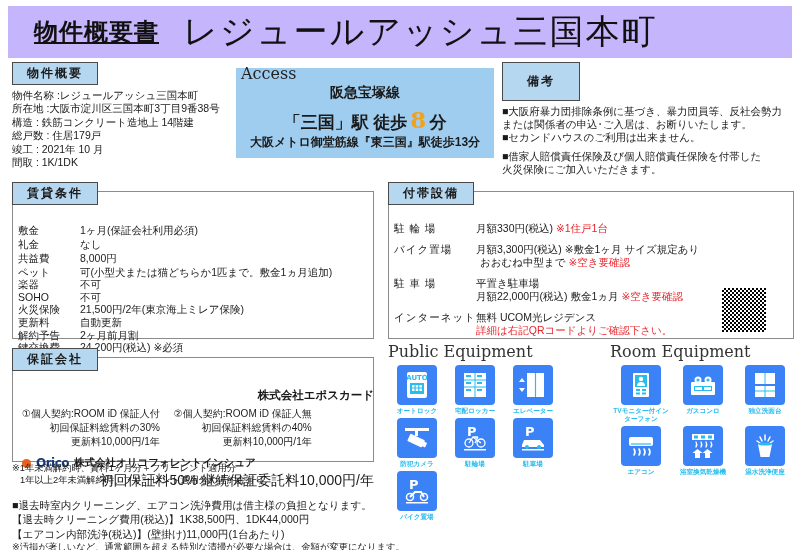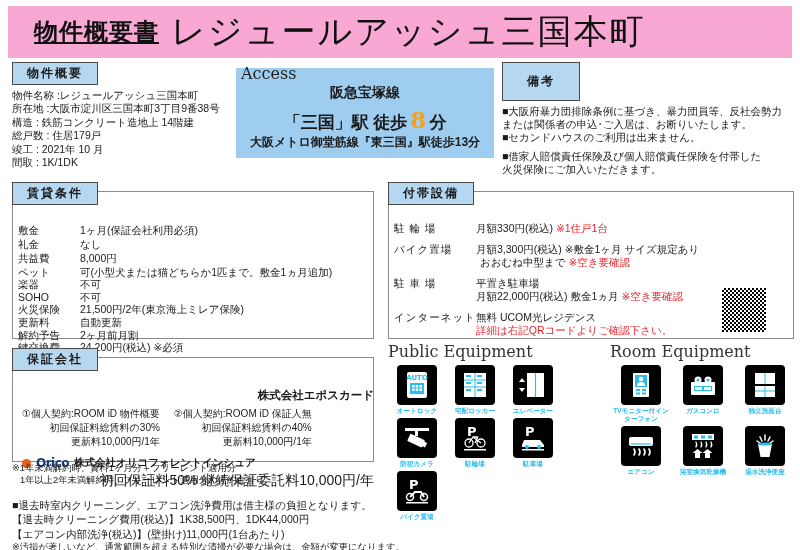--- a/index.html
+++ b/index.html
@@ -9,22 +9,22 @@
     font-family: "Liberation Sans", "DejaVu Sans", sans-serif;
     color: #1a1a1a;
     overflow: hidden;
     position: relative;
   }
   .page { position: relative; width: 800px; height: 550px; }
 
   
   .header-band {
     position: absolute; left: 8px; top: 6px; width: 784px; height: 52px;
-    background: #f9a8d4;
-    display: flex; align-items: center; gap: 12px; padding-left: 26px;
+    background: #c4b5fd;
+    display: flex; align-items: center; gap: 24px; padding-left: 26px;
   }
   .header-sub {
     font-family: "DejaVu Serif", "Liberation Serif", serif;
     font-size: 24px; font-weight: 700; letter-spacing: 1px;
     text-decoration: underline; color: #111;
   }
   .header-title {
     font-family: "DejaVu Serif", "Liberation Serif", serif;
     font-size: 34px; font-weight: 400; letter-spacing: 2px; color: #111;
   }
@@ -124,21 +124,21 @@
 
   
   #equipment { position: absolute; left: 388px; top: 342px; width: 408px; height: 140px; }
   .eq-group { position: absolute; top: 0; }
   .eq-title { font-family: "DejaVu Serif", "Liberation Serif", serif;
     font-size: 16px; color: #333; margin-bottom: 4px; }
   .eq-grid { display: flex; flex-wrap: wrap; width: 100%; }
   .eq-item { width: 58px; text-align: center; margin-bottom: 3px; }
   .eq-ico {
     width: 40px; height: 40px; margin: 0 auto 2px;
-    background: #000000; border-radius: 4px;
+    background: #3b82f6; border-radius: 4px;
     display: flex; align-items: center; justify-content: center;
     color: #fff; font-weight: 700;
   }
   .eq-ico svg { display: block; }
   .eq-label { font-size: 6.6px; color: #29bdef; font-weight: 700; line-height: 8px; }
   #pub-eq { left: 0; width: 218px; }
   #room-eq { left: 222px; width: 186px; }
   #room-eq .eq-item { width: 62px; }
 </style>
 </head>
@@ -274,21 +274,21 @@
     </div>
   </div>
 
   <div class="panel" id="guarantee">
     <div class="panel-box"></div>
     <div class="badge">保証会社</div>
     <div class="inner">
       <div class="g-company">株式会社エポスカード</div>
       <div class="g-cols">
         <div class="g-col">
-          <div>①個人契約:ROOM iD 物件概要</div>
+          <div>①個人契約:ROOM iD 保証人付</div>
           <div>初回保証料総賃料の30%</div>
           <div>更新料10,000円/1年</div>
         </div>
         <div class="g-col">
           <div>②個人契約:ROOM iD 保証人無</div>
           <div>初回保証料総賃料の40%</div>
           <div>更新料10,000円/1年</div>
         </div>
       </div>
       <div class="orico-row">

